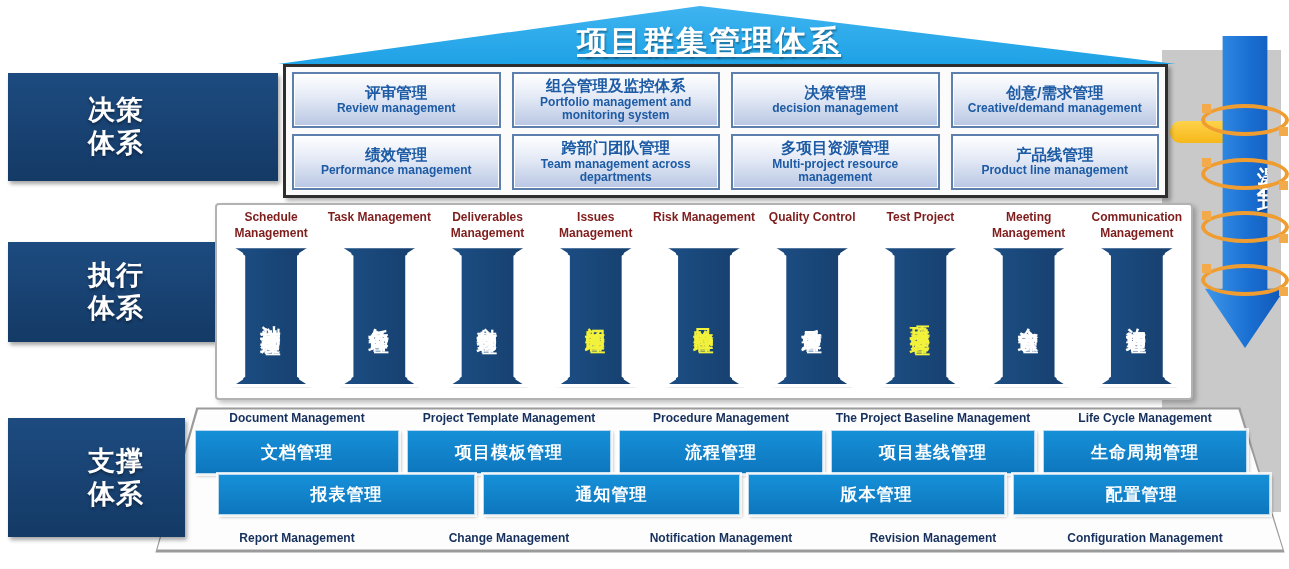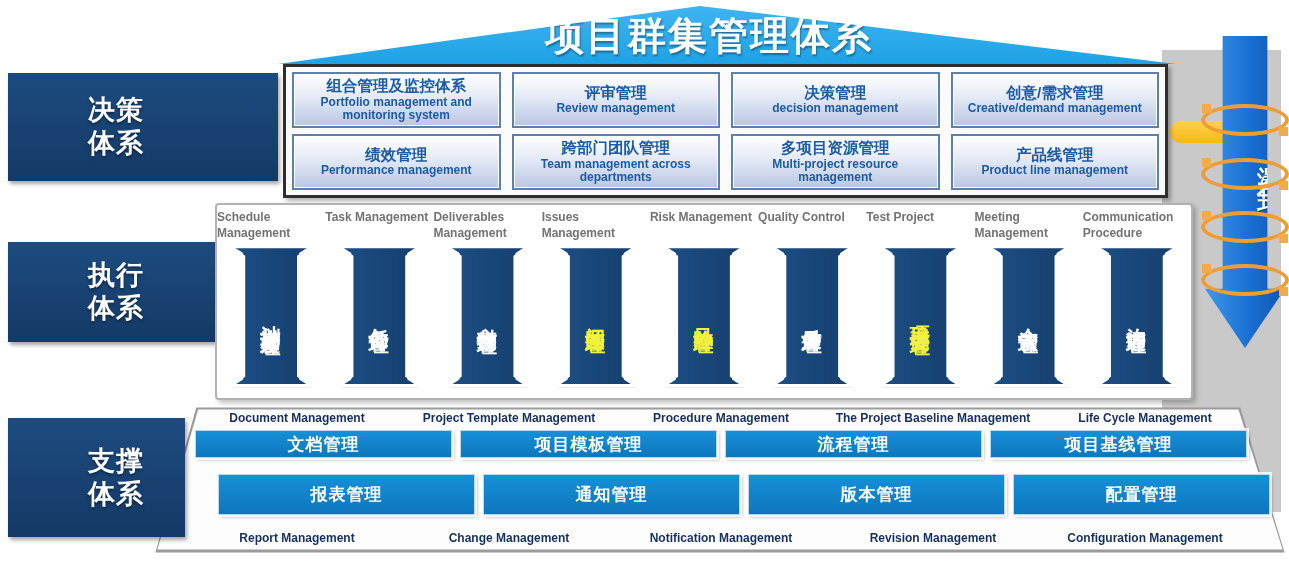--- a/index.html
+++ b/index.html
@@ -8,22 +8,22 @@
 
   
   .gray-band{position:absolute;left:1162px;top:50px;width:119px;height:462px;background:#c9c9c9;z-index:0;}
 
   
   .roof{position:absolute;left:278px;top:6px;width:898px;height:58px;
         clip-path:polygon(47% 0,100% 100%,0 100%);
         background:linear-gradient(180deg,#3fb4f0 0%,#1ea2e6 100%);
         filter:drop-shadow(2px 2px 2px rgba(0,0,0,.35));z-index:3;}
   .roof-title{position:absolute;left:48%;bottom:1px;transform:translateX(-50%);
-        white-space:nowrap;color:#ffffff;font-size:39px;font-weight:bold;letter-spacing:2px;
-        text-shadow:1px 2px 2px rgba(0,0,0,.35);}
+        white-space:nowrap;color:#ffffff;font-size:31px;font-weight:bold;letter-spacing:2px;
+        text-shadow:1px 2px 2px rgba(0,0,0,.35);text-decoration:underline;}
 
   
   .side-label{position:absolute;background:linear-gradient(180deg,#1d4b80 0%,#143a66 100%);
         color:#ffffff;display:flex;align-items:center;box-shadow:2px 3px 4px rgba(0,0,0,.35);z-index:2;}
   .side-label .txt{display:inline-block;width:2.15em;margin-left:80px;font-size:27px;font-weight:bold;
         line-height:1.22;letter-spacing:1px;text-shadow:0 2px 3px rgba(0,0,0,.4);}
   #lbl-decision{left:8px;top:73px;width:270px;height:108px;}
   #lbl-execution{left:8px;top:242px;width:207px;height:100px;}
   #lbl-support{left:8px;top:418px;width:177px;height:119px;}
 
@@ -36,21 +36,21 @@
         display:flex;flex-direction:column;align-items:center;justify-content:center;
         text-align:center;color:#1d5ba5;line-height:1.12;padding:1px 4px;box-sizing:border-box;}
   .d-box .zh{font-size:15.5px;font-weight:bold;}
   .d-box .en{font-size:12px;font-weight:600;margin-top:1px;}
 
   
   .exec-panel{position:absolute;left:215px;top:203px;width:978px;height:197px;box-sizing:border-box;
         background:#ffffff;border:2px solid #b2b2b2;border-radius:4px;
         box-shadow:3px 3px 5px rgba(0,0,0,.25);z-index:2;}
   .exec-headers{display:flex;margin-top:5px;}
-  .exec-headers .hd{flex:1;font-size:12px;font-weight:600;color:#737373;line-height:1.3;}
+  .exec-headers .hd{flex:1;text-align:center;font-size:12px;font-weight:600;color:#7f1d1d;line-height:1.3;}
   .pillar-row{display:flex;height:148px;margin-top:1px;align-items:center;}
   .pillar-col{flex:1;display:flex;justify-content:center;}
   .pillar{position:relative;width:80px;height:142px;
         clip-path:polygon(0 0,100% 0,85% 5.5%,85% 94.5%,100% 100%,0 100%,15% 94.5%,15% 5.5%);
         background:#ffffff;filter:drop-shadow(3px 4px 3px rgba(0,0,0,.35));}
   .pillar .inner{position:absolute;left:3px;top:3px;right:3px;bottom:3px;
         clip-path:polygon(0 0,100% 0,85% 5.5%,85% 94.5%,100% 100%,0 100%,15% 94.5%,15% 5.5%);
         background:linear-gradient(90deg,#1c4e84 0%,#163f6e 100%);
         display:flex;align-items:center;justify-content:center;}
   .pillar .vtxt{writing-mode:vertical-rl;text-orientation:upright;font-size:20px;font-weight:bold;
@@ -60,21 +60,21 @@
   
   .support-wrap{position:absolute;left:152px;top:406px;width:1136px;height:148px;
         clip-path:polygon(3.9% 1%,95.8% 1%,99.7% 99%,0.3% 99%);
         background:#9b9b9b;filter:drop-shadow(2px 3px 3px rgba(0,0,0,.3));z-index:1;}
   .support-inner{position:absolute;left:2px;top:2px;right:2px;bottom:3px;
         clip-path:polygon(3.9% 1%,95.8% 1%,99.7% 99%,0.3% 99%);background:#fdfdfd;}
   .s-row{position:absolute;left:195px;width:1052px;display:flex;gap:8px;z-index:2;}
   .s-row .cell{flex:1;text-align:center;}
   .s-label{font-size:12px;font-weight:600;color:#16305e;}
   .row-labels-top{top:411px;}
-  .row-boxes-1{top:430px;height:28px;}
+  .row-boxes-1{top:430px;height:44px;}
   .row-boxes-2{top:474px;height:41px;padding-left:23px;}
   .row-labels-bottom{top:531px;}
   .b-box{height:100%;display:flex;align-items:center;justify-content:center;
         background:linear-gradient(180deg,#1690d8 0%,#0d76bd 100%);
         border:1px solid #bcd8ec;box-shadow:0 0 0 2px rgba(255,255,255,.8),2px 2px 3px rgba(0,0,0,.3);
         color:#ffffff;font-size:17px;font-weight:bold;letter-spacing:1px;box-sizing:border-box;}
 
   
   .yellow-connector{position:absolute;left:1170px;top:121px;width:74px;height:22px;border-radius:11px;
         background:linear-gradient(180deg,#ffd24a,#f5b81a);z-index:1;}
@@ -108,26 +108,26 @@
   </div>
   <div class="side-label" id="lbl-execution">
     <span class="txt">执行体系</span>
   </div>
   <div class="side-label" id="lbl-support">
     <span class="txt">支撑体系</span>
   </div>
 
   <div class="decision-panel">
     <div class="d-box">
+      <span class="zh">评审管理</span>
+      <span class="en">Review management</span>
+    </div>
+    <div class="d-box">
       <span class="zh">组合管理及监控体系</span>
       <span class="en">Portfolio management and monitoring system</span>
-    </div>
-    <div class="d-box">
-      <span class="zh">评审管理</span>
-      <span class="en">Review management</span>
     </div>
     <div class="d-box">
       <span class="zh">决策管理</span>
       <span class="en">decision management</span>
     </div>
     <div class="d-box">
       <span class="zh">创意/需求管理</span>
       <span class="en">Creative/demand management</span>
     </div>
     <div class="d-box">
@@ -151,21 +151,21 @@
   <div class="exec-panel">
     <div class="exec-headers">
       <div class="hd">Schedule Management</div>
       <div class="hd">Task Management</div>
       <div class="hd">Deliverables Management</div>
       <div class="hd">Issues Management</div>
       <div class="hd">Risk Management</div>
       <div class="hd">Quality Control</div>
       <div class="hd">Test Project</div>
       <div class="hd">Meeting Management</div>
-      <div class="hd">Communication Procedure</div>
+      <div class="hd">Communication Management</div>
     </div>
     <div class="pillar-row">
       <div class="pillar-col">
           <div class="pillar">
             <div class="inner">
               <span class="vtxt">计划进度管理</span>
             </div>
           </div>
         </div>
       <div class="pillar-col">
@@ -245,20 +245,23 @@
       </div>
     <div class="cell">
         <div class="b-box">项目模板管理</div>
       </div>
     <div class="cell">
         <div class="b-box">流程管理</div>
       </div>
     <div class="cell">
         <div class="b-box">项目基线管理</div>
       </div>
+    <div class="cell">
+        <div class="b-box">生命周期管理</div>
+      </div>
   </div>
 
   <div class="s-row row-boxes-2">
     <div class="cell">
         <div class="b-box">报表管理</div>
       </div>
     <div class="cell">
         <div class="b-box">通知管理</div>
       </div>
     <div class="cell">

